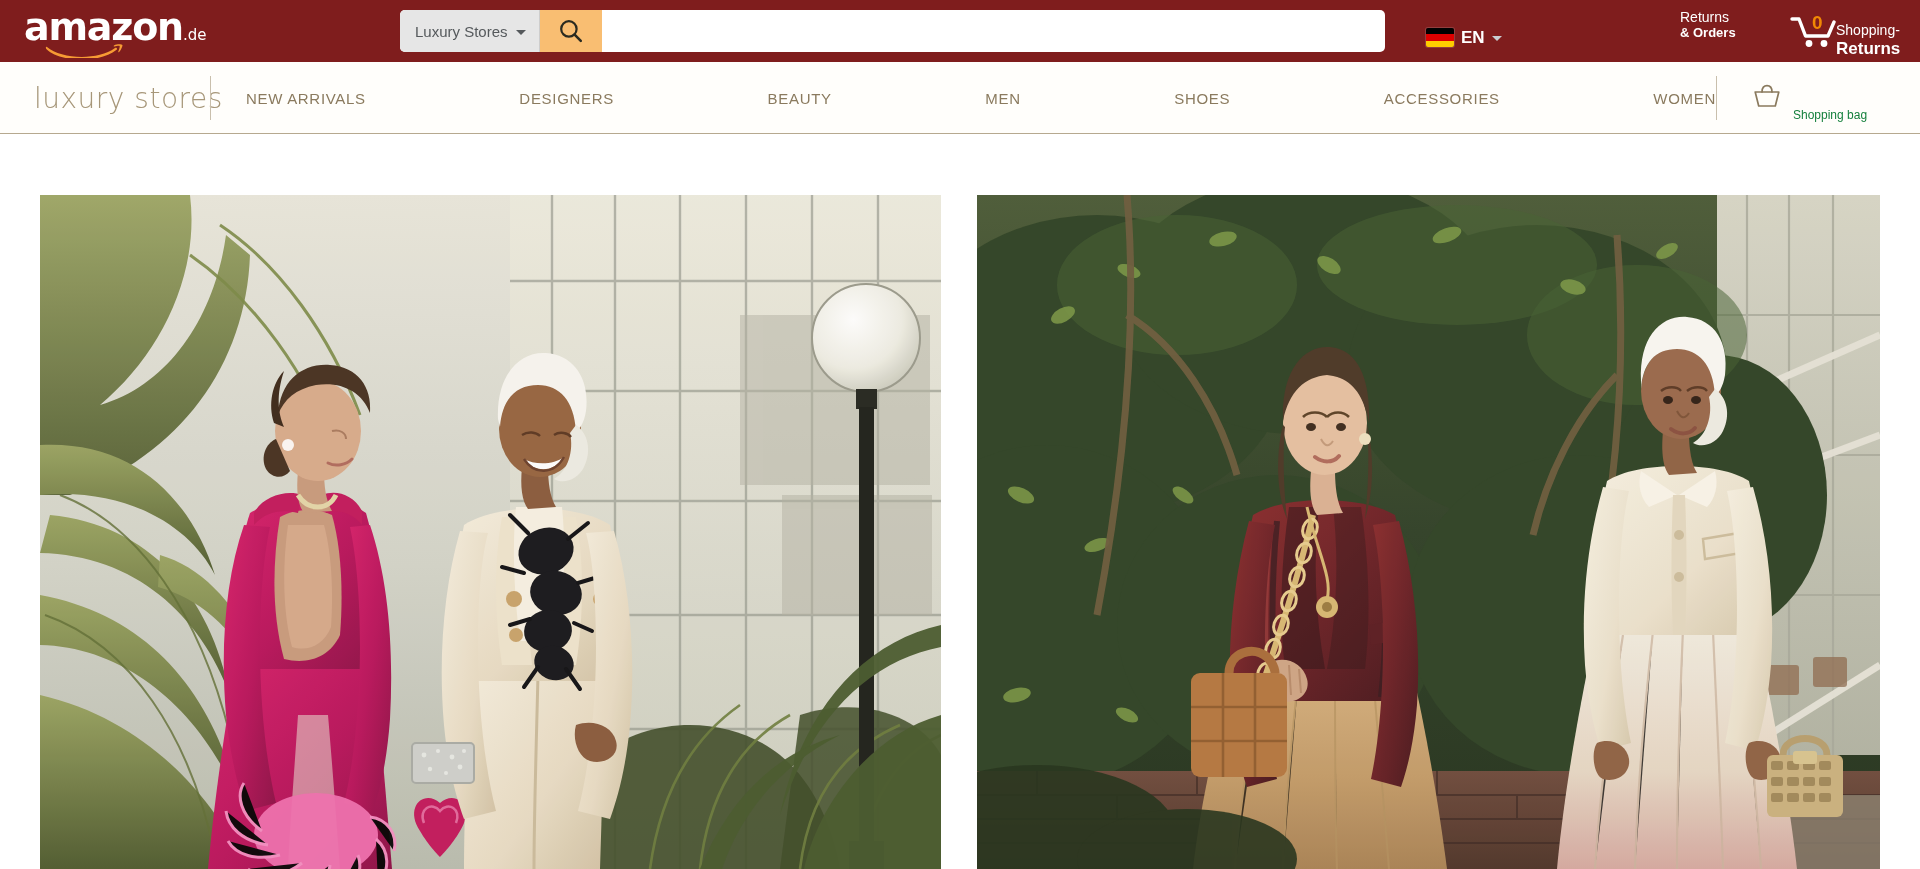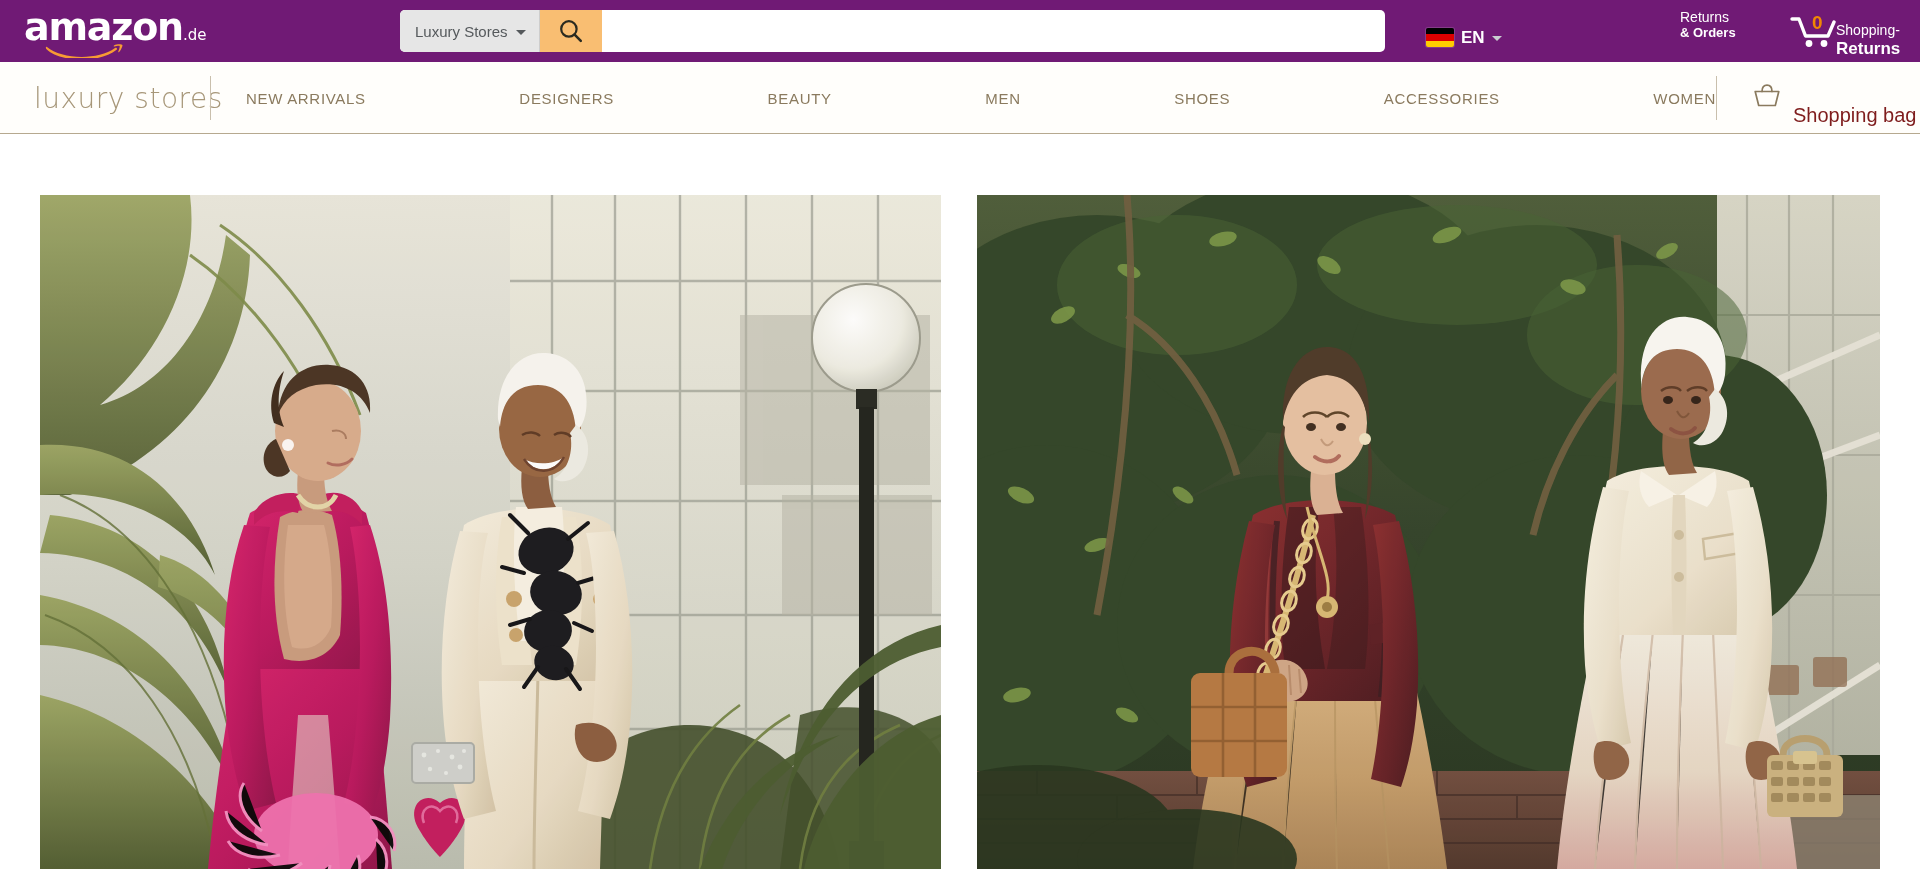--- a/index.html
+++ b/index.html
@@ -7,21 +7,21 @@
     width:1920px; height:869px;
     background:#ffffff;
     font-family:"Liberation Sans", sans-serif;
     overflow:hidden;
   }
 
   
   .amz-header {
     position:relative;
     width:1920px; height:62px;
-    background:#701a75;
+    background:#7f1d1d;
     display:flex; align-items:center;
   }
 
   .logo-block {
     margin-left:24px;
     display:flex; align-items:flex-start;
     height:62px; padding-top:10px;
     cursor:pointer;
   }
   .logo-wrap { position:relative; }
@@ -147,21 +147,21 @@
   }
   .lux-item {
     font-size:15px; color:#8a7a5e; letter-spacing:.7px;
     cursor:pointer; white-space:nowrap;
   }
 
   .lux-bag {
     position:absolute; left:1752px; top:50%; transform:translateY(-50%);
     display:flex; align-items:center; gap:11px; cursor:pointer;
   }
-  .lux-bag-txt { font-size:20px; color:#7f1d1d;margin-top:34px; }
+  .lux-bag-txt { font-size:12px; color:#15803d;margin-top:34px; }
 
   
   .hero {
     position:relative; width:1920px; height:735px;
     background:#ffffff;
   }
   .hero-card {
     position:absolute; top:61px; height:674px; overflow:hidden;
   }
   #hero-left  { left:40px;  width:901px; }

